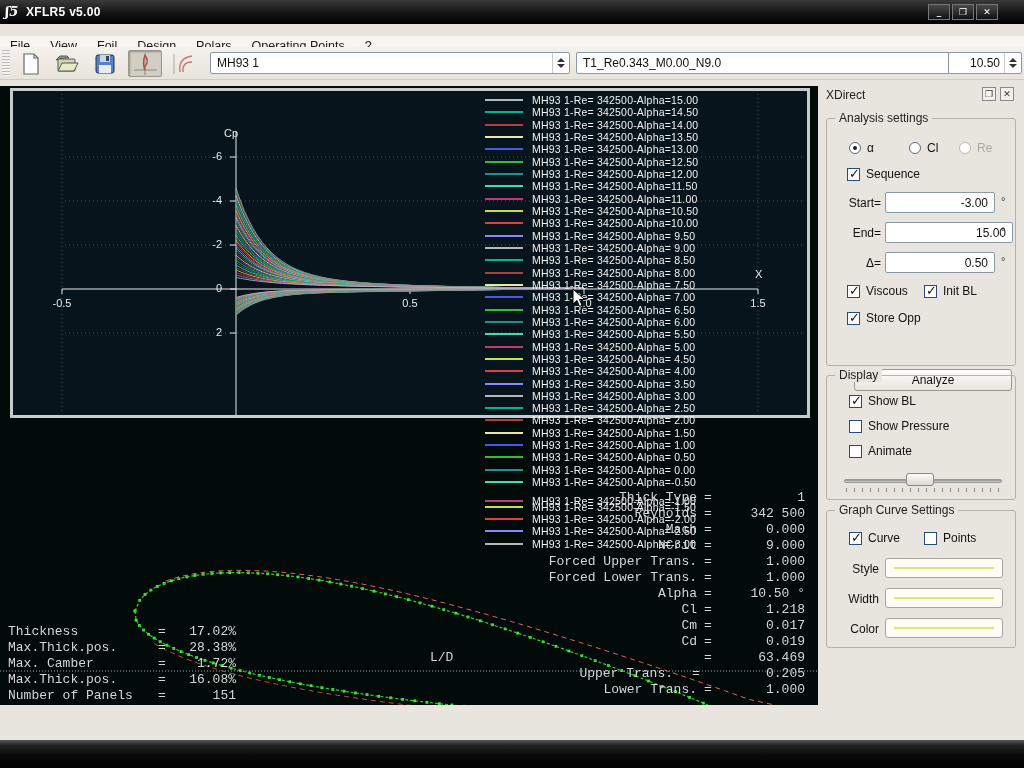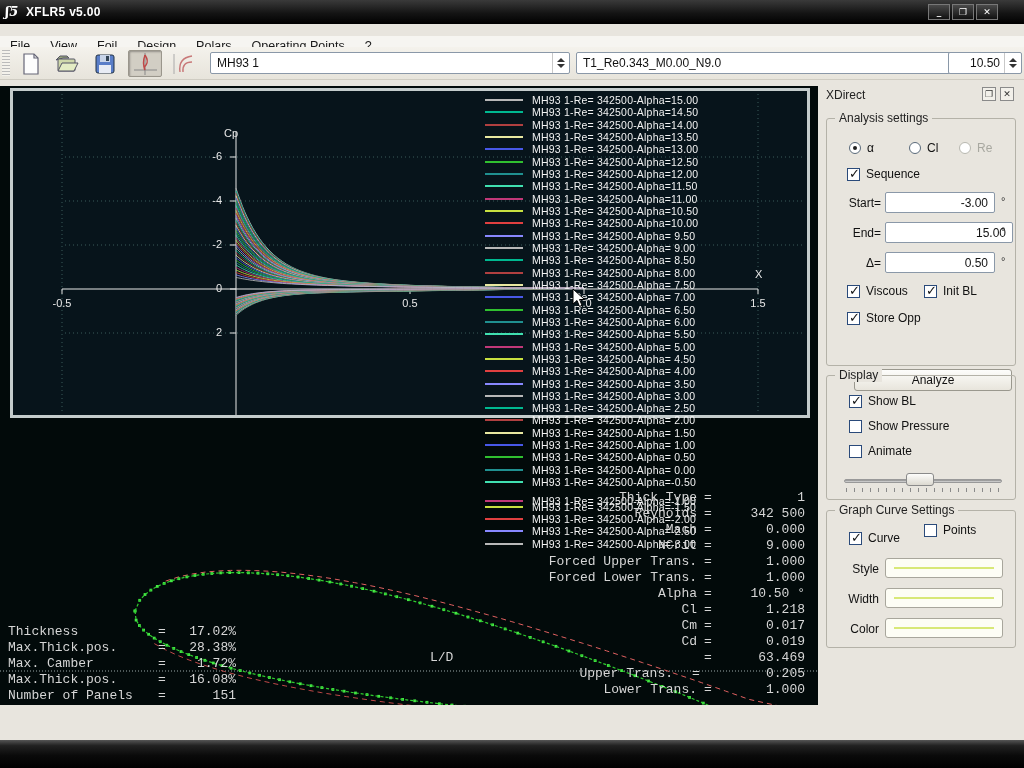--- a/index.html
+++ b/index.html
@@ -641,21 +641,21 @@
         <div class="ticks"></div>
       </div>
     </div>
 
     <div class="groupbox abs" style="left:8px;top:430px;width:190px;height:138px">
       <span class="gb-label">Graph Curve Settings</span>
       <label class="cb abs on" style="left:22px;top:20px">
         <span class="box"></span>
         <span>Curve</span>
       </label>
-      <label class="cb abs" style="left:97px;top:12px">
+      <label class="cb abs" style="left:97px;top:20px">
         <span class="box"></span>
         <span>Points</span>
       </label>
       <span class="fld-label abs" style="left:4px;top:51px;width:48px">Style</span>
       <div class="swatchbox abs" style="left:58px;top:47px;width:118px">
           <div class="swatchline sw-style" style="background: rgb(216, 232, 120);"></div>
         </div>
       <span class="fld-label abs" style="left:4px;top:81px;width:48px">Width</span>
       <div class="swatchbox abs" style="left:58px;top:77px;width:118px">
           <div class="swatchline sw-width" style="background: rgb(216, 232, 120);"></div>

